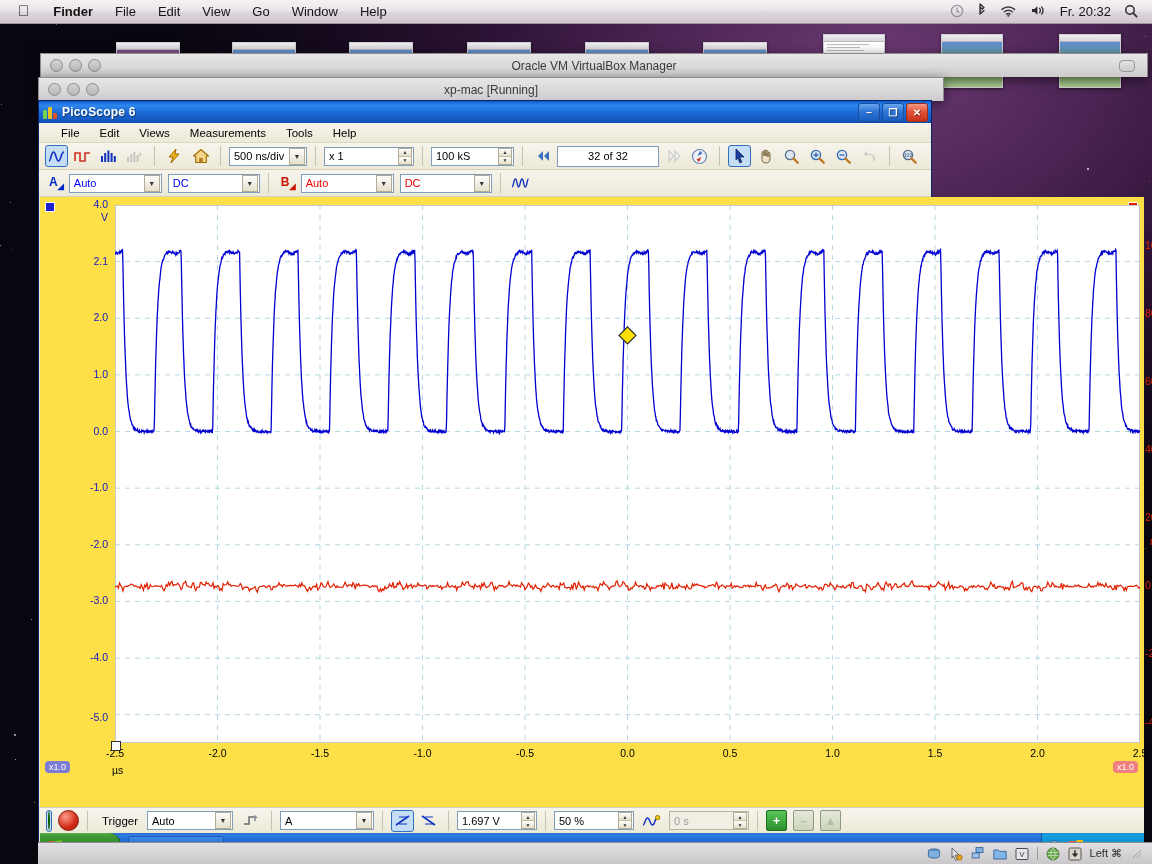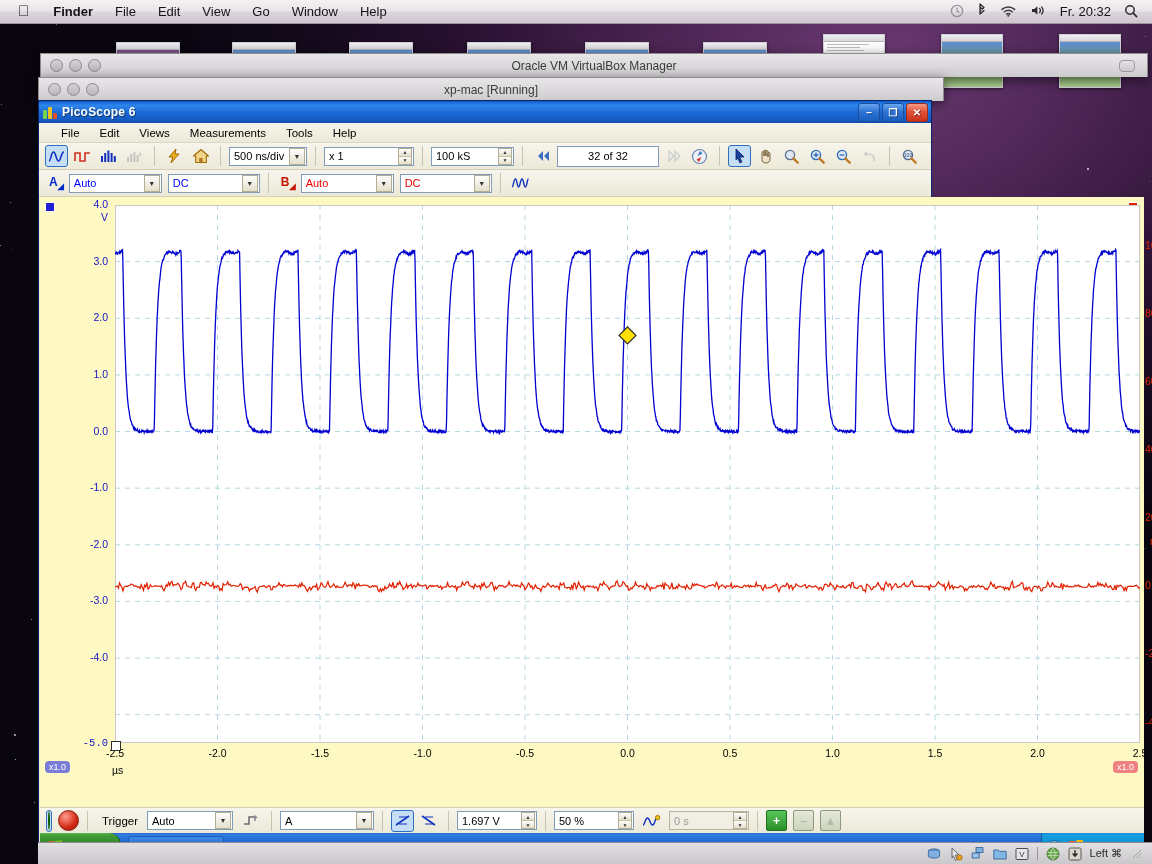--- a/index.html
+++ b/index.html
@@ -131,21 +131,21 @@
   .navbox{
     height:19px;min-width:100px;background:#fff;border:1px solid #7f9db9;
     display:flex;align-items:center;justify-content:center;font-size:11px;color:#000;
   }
   .chlabel{font-size:12px;font-weight:bold;padding:0 2px 0 4px;}
   .chlabel.a{color:#0028c8;}
   .chlabel.b{color:#c81400;}
   
   #scope{
     position:absolute;left:1px;top:96px;width:1104px;height:642px;
-    background:#fef9c3;box-sizing:border-box;padding-left:29px;
+    background:#fde047;box-sizing:border-box;padding-left:29px;
   }
   #plotarea{
     position:absolute;left:75px;top:8px;width:1025px;height:538px;
     background:#fff;box-sizing:border-box;
   }
   #gridsvg{position:absolute;inset:0;}
   .axlabel{position:absolute;font-size:10.5px;white-space:nowrap;}
   .axl-left{color:#1414c8;text-align:right;}
   .axl-right{color:#e12400;text-align:left;}
   .axl-bot{color:#000;text-align:center;}
@@ -678,29 +678,29 @@
   </div>
 
   <div id="scope">
 
     <div class="chipsq" style="left:5px;top:5px;background:#2020d0;border:1px solid #fff;"></div>
 
     <div class="chipsq" style="right:6px;top:5px;background:#e02000;border:1px solid #fff;"></div>
 
     <div id="leftAxis">
         <div class="axlabel axl-left" style="left: 20px; width: 48px; top: 1px;">4.0</div>
-        <div class="axlabel axl-left" style="left: 20px; width: 48px; top: 57.6316px;">3.0</div>
+        <div class="axlabel axl-left" style="left: 20px; width: 48px; top: 57.6316px;">2.1</div>
         <div class="axlabel axl-left" style="left: 20px; width: 48px; top: 114.263px;">2.0</div>
         <div class="axlabel axl-left" style="left: 20px; width: 48px; top: 170.895px;">1.0</div>
         <div class="axlabel axl-left" style="left: 20px; width: 48px; top: 227.526px;">0.0</div>
         <div class="axlabel axl-left" style="left: 20px; width: 48px; top: 284.158px;">-1.0</div>
         <div class="axlabel axl-left" style="left: 20px; width: 48px; top: 340.789px;">-2.0</div>
         <div class="axlabel axl-left" style="left: 20px; width: 48px; top: 397.421px;">-3.0</div>
         <div class="axlabel axl-left" style="left: 20px; width: 48px; top: 454.053px;">-4.0</div>
-        <div class="axlabel axl-left" style="left: 20px; width: 48px; top: 540px; font-family: Liberation Mono, monospace;">-5.0</div>
+        <div class="axlabel axl-left" style="left: 20px; width: 48px; top: 514px;">-5.0</div>
       </div>
     <div class="axlabel axl-left" style="left:24px;top:14px;width:44px;">V</div>
 
     <div id="rightAxis">
         <div class="axlabel axl-right" style="left: 1105px; top: 41.8608px;">100.0</div>
         <div class="axlabel axl-right" style="left: 1105px; top: 109.962px;">80.0</div>
         <div class="axlabel axl-right" style="left: 1105px; top: 178.063px;">60.0</div>
         <div class="axlabel axl-right" style="left: 1105px; top: 246.165px;">40.0</div>
         <div class="axlabel axl-right" style="left: 1105px; top: 314.266px;">20.0</div>
         <div class="axlabel axl-right" style="left: 1105px; top: 382.367px;">0.0</div>

